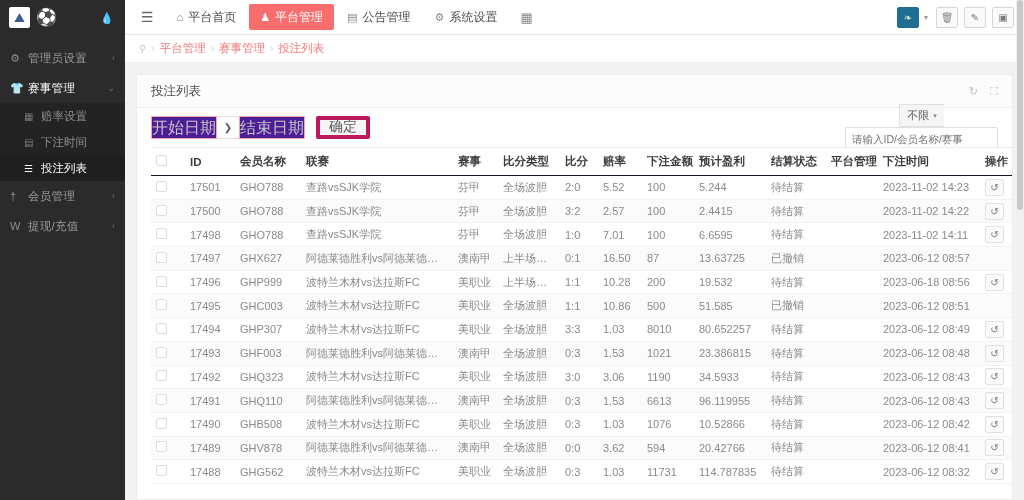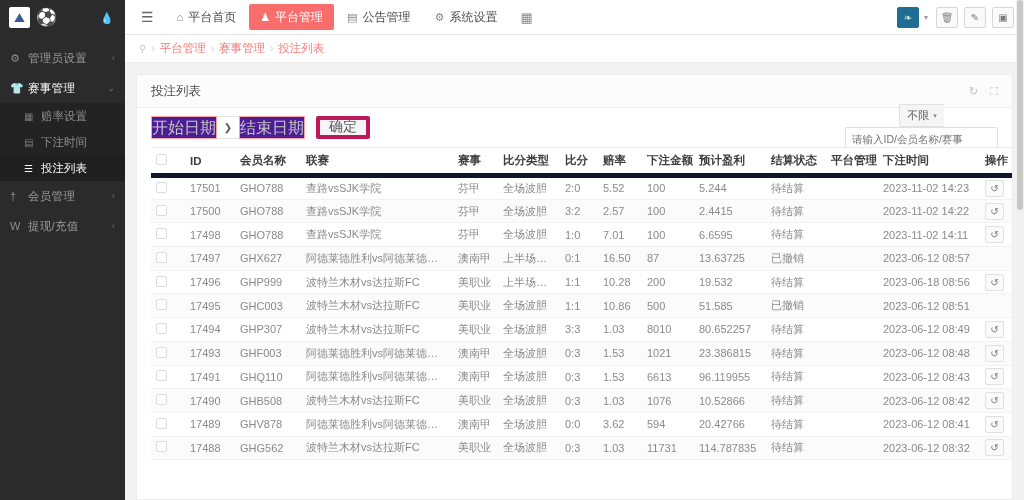--- a/index.html
+++ b/index.html
@@ -132,21 +132,21 @@
   .search-inp {
     width: 153px; height: 23px; border: 1px solid #e0e0e0; background: #fff;
     font-size: 10.5px; color: #bfbfbf; padding: 0 6px; border-radius: 0 2px 2px 0;
     outline: none; font-family: inherit;
   }
 
   .table-wrap { flex: 1 1 auto; overflow: hidden; padding: 0 14px; }
   table { width: 100%; border-collapse: collapse; table-layout: fixed; }
   thead th {
     height: 28px; text-align: left; font-size: 11.5px; font-weight: bold;
-    color: #3c3c3c; border-top: 1px solid #ebebeb; border-bottom: 5px solid #0f172a;
+    color: #3c3c3c; border-top: 1px solid #ebebeb; border-bottom: 1px solid #0f172a;
     padding: 0 5px; white-space: nowrap; background: #fff;
   }
   tbody td {
     height: 23.7px; font-size: 11px; color: #8a8a8a; padding: 0 5px;
     border-bottom: 1px solid #f2f2f2; white-space: nowrap; overflow: hidden;
     text-overflow: ellipsis;
   }
   tbody tr:nth-child(even) { background: #fbfbfb; }
   .cbx {
     width: 11px; height: 11px; border: 1px solid #dcdcdc; background: #fff;
@@ -458,20 +458,36 @@
                   <td>1.53</td>
                   <td>1021</td>
                   <td>23.386815</td>
                   <td>待结算</td>
                   <td></td>
                   <td>2023-06-12 08:48</td>
                   <td><span class="undo-btn">↺</span></td>
                 </tr>
                 <tr>
                   <td><span class="cbx"></span></td>
+                  <td>17492</td>
+                  <td>GHQ323</td>
+                  <td>波特兰木材vs达拉斯FC</td>
+                  <td>美职业</td>
+                  <td>全场波胆</td>
+                  <td>3:0</td>
+                  <td>3.06</td>
+                  <td>1190</td>
+                  <td>34.5933</td>
+                  <td>待结算</td>
+                  <td></td>
+                  <td>2023-06-12 08:43</td>
+                  <td><span class="undo-btn">↺</span></td>
+                </tr>
+                <tr>
+                  <td><span class="cbx"></span></td>
                   <td>17491</td>
                   <td>GHQ110</td>
                   <td>阿德莱德胜利vs阿德莱德眼镜蛇</td>
                   <td>澳南甲</td>
                   <td>全场波胆</td>
                   <td>0:3</td>
                   <td>1.53</td>
                   <td>6613</td>
                   <td>96.119955</td>
                   <td>待结算</td>

